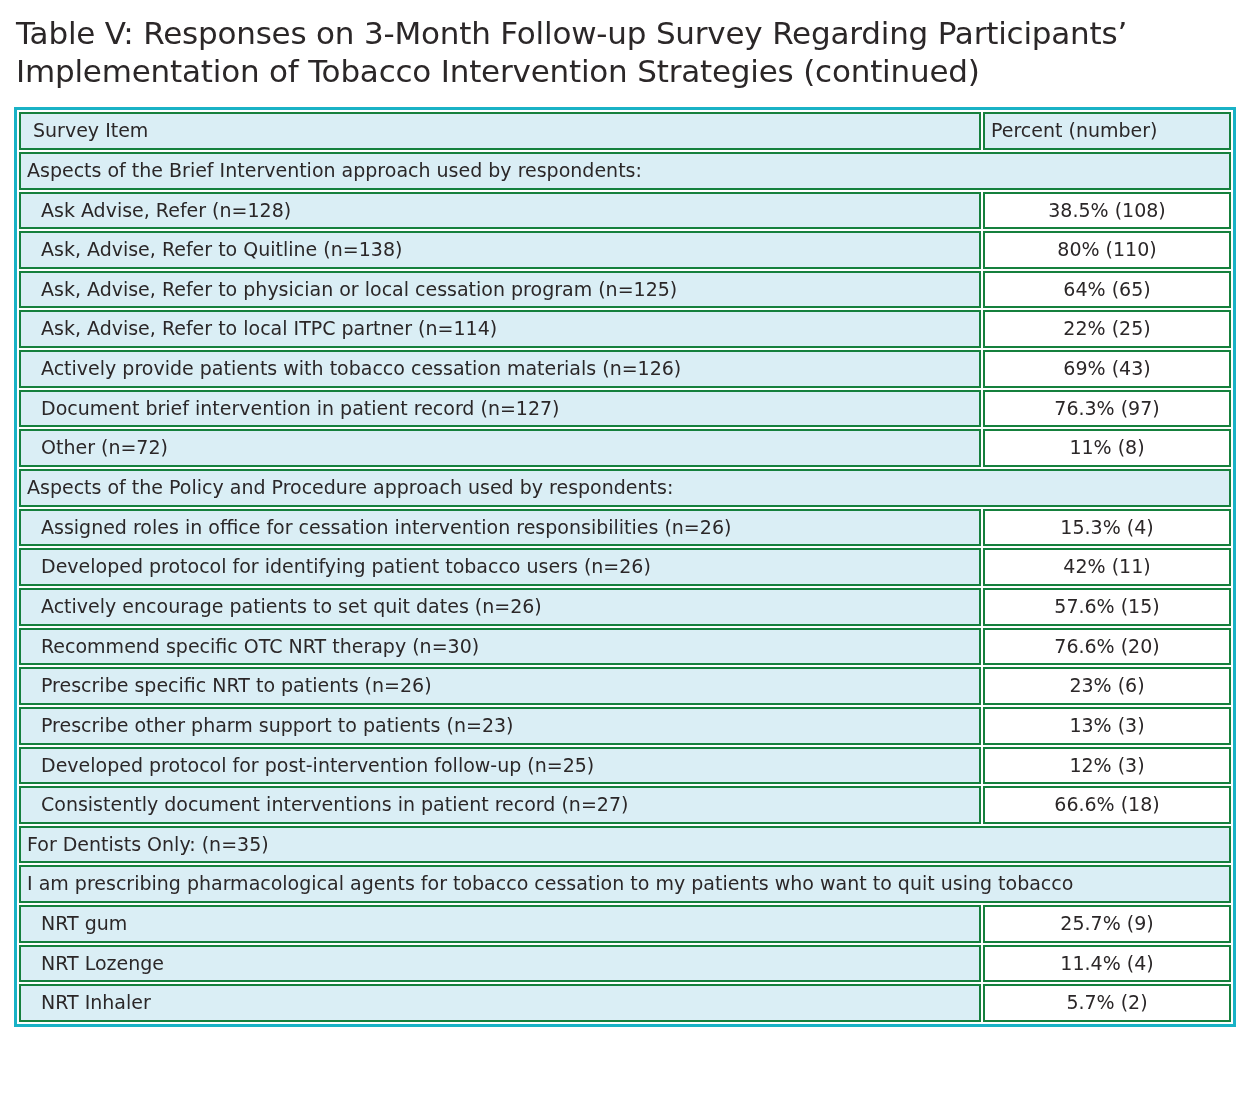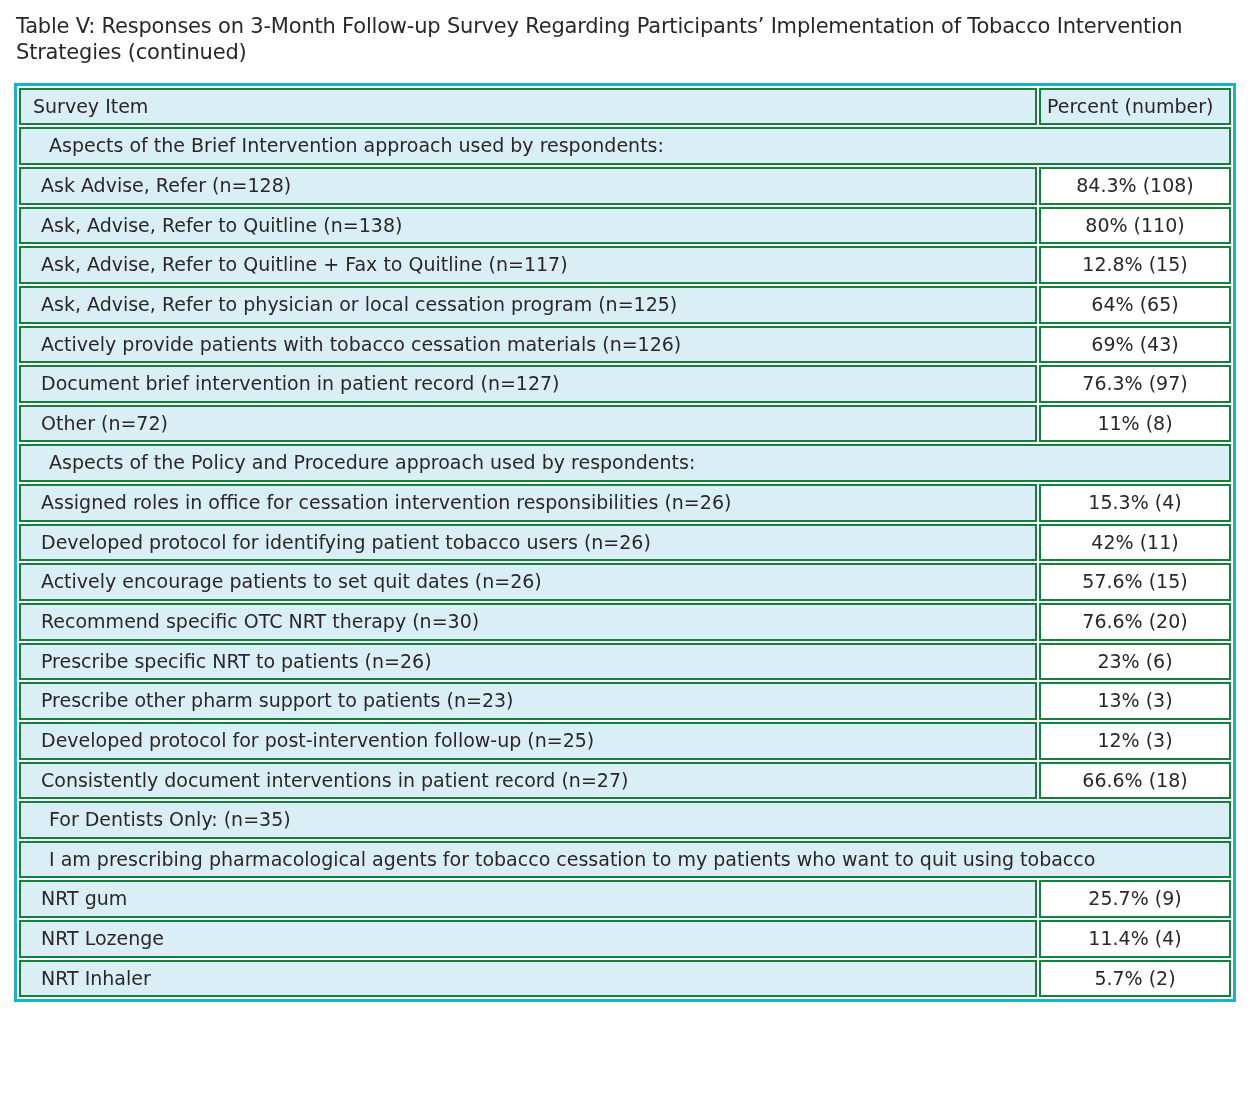--- a/index.html
+++ b/index.html
@@ -11,21 +11,21 @@
     height: 1114px;
     overflow: hidden;
     font-family: "DejaVu Sans", "Liberation Sans", sans-serif;
   }
   .page {
     width: 1250px;
     height: 1114px;
     padding: 12px 14px;
   }
   .doc-title {
-    font-size: 21px;
+    font-size: 31px;
     font-weight: normal;
     color: #2b2728;
     line-height: 1.23;
     letter-spacing: -0.2px;
     margin: 2px 0 17px 2px;
     max-width: 1224px;
   }
   table.survey-table {
     border-collapse: separate;
     border-spacing: 2px;
@@ -44,26 +44,26 @@
     padding: 4px 8px;
     overflow: hidden;
   }
   
   .survey-table th {
     background: #daeef5;
     text-align: left;
     height: 33px;
   }
   th.item-col-header { padding-left: 12px; }
-  th.pct-col-header  { width: 192px; padding-left: 6px; }
+  th.pct-col-header  { width: 248px; padding-left: 6px; }
   
   td.section-cell {
     background: #daeef5;
     text-align: left;
-    padding-left: 28px;
+    padding-left: 6px;
     height: 30px;
   }
   
   td.item-cell {
     background: #daeef5;
     text-align: left;
     padding-left: 20px;
     height: 33px;
   }
   td.pct-cell {
@@ -84,33 +84,33 @@
         <th class="item-col-header">Survey Item</th>
         <th class="pct-col-header">Percent (number)</th>
       </tr>
     </thead>
     <tbody id="table-body">
         <tr>
           <td colspan="2" class="section-cell">Aspects of the Brief Intervention approach used by respondents:</td>
         </tr>
         <tr>
           <td class="item-cell">Ask Advise, Refer (n=128)</td>
-          <td class="pct-cell">84.3% (108)</td>
+          <td class="pct-cell">38.5% (108)</td>
         </tr>
         <tr>
           <td class="item-cell">Ask, Advise, Refer to Quitline (n=138)</td>
           <td class="pct-cell">80% (110)</td>
         </tr>
         <tr>
-          <td class="item-cell">Ask, Advise, Refer to Quitline + Fax to Quitline (n=117)</td>
-          <td class="pct-cell">12.8% (15)</td>
+          <td class="item-cell">Ask, Advise, Refer to physician or local cessation program (n=125)</td>
+          <td class="pct-cell">64% (65)</td>
         </tr>
         <tr>
-          <td class="item-cell">Ask, Advise, Refer to physician or local cessation program (n=125)</td>
-          <td class="pct-cell">64% (65)</td>
+          <td class="item-cell">Ask, Advise, Refer to local ITPC partner (n=114)</td>
+          <td class="pct-cell">22% (25)</td>
         </tr>
         <tr>
           <td class="item-cell">Actively provide patients with tobacco cessation materials (n=126)</td>
           <td class="pct-cell">69% (43)</td>
         </tr>
         <tr>
           <td class="item-cell">Document brief intervention in patient record (n=127)</td>
           <td class="pct-cell">76.3% (97)</td>
         </tr>
         <tr>

